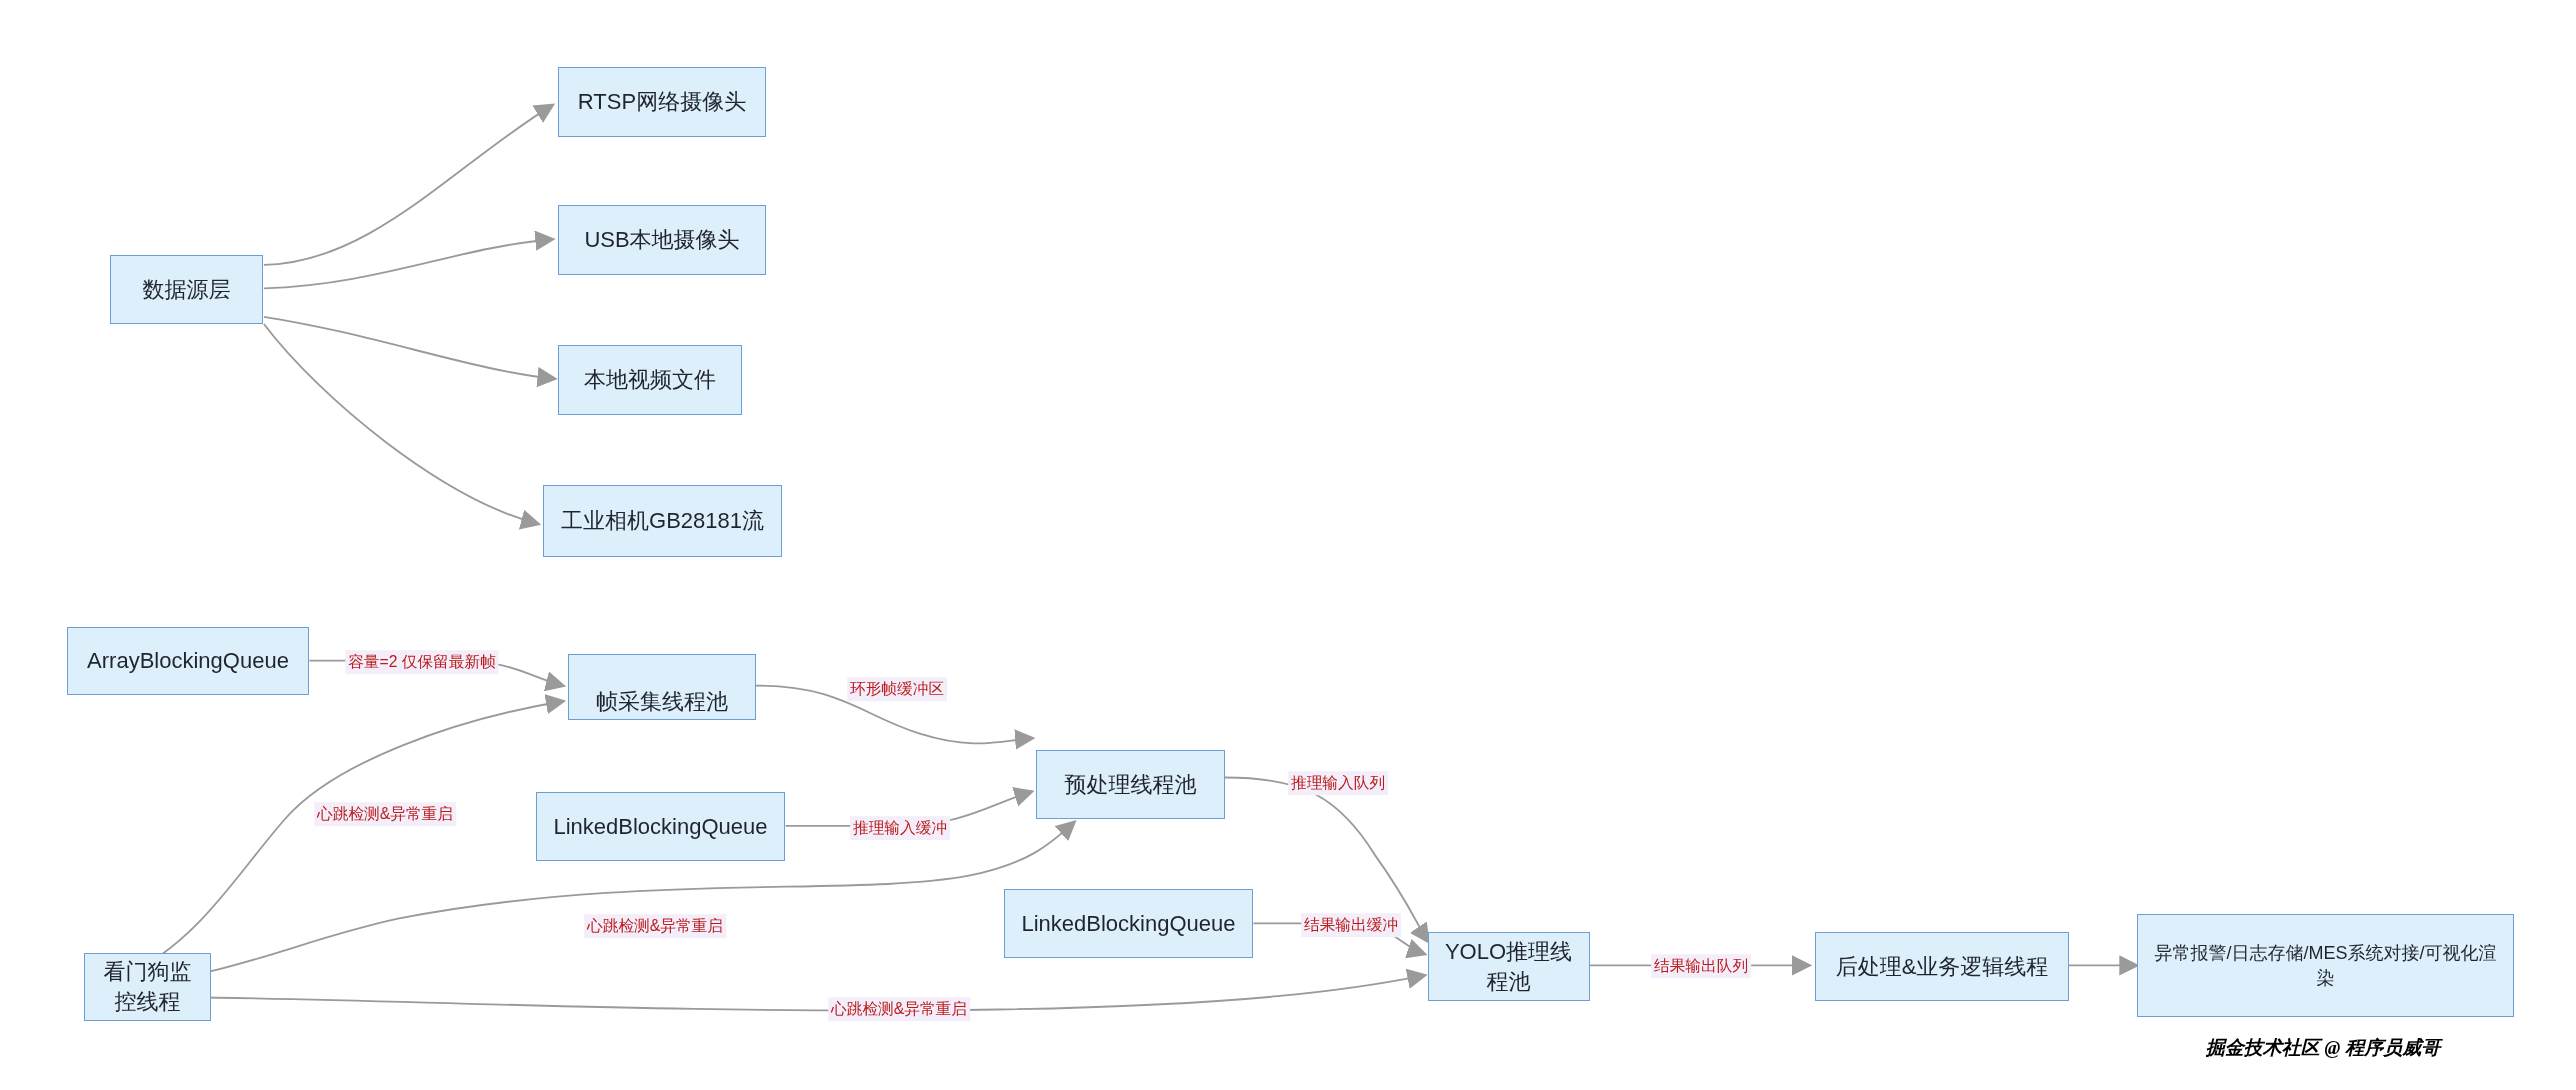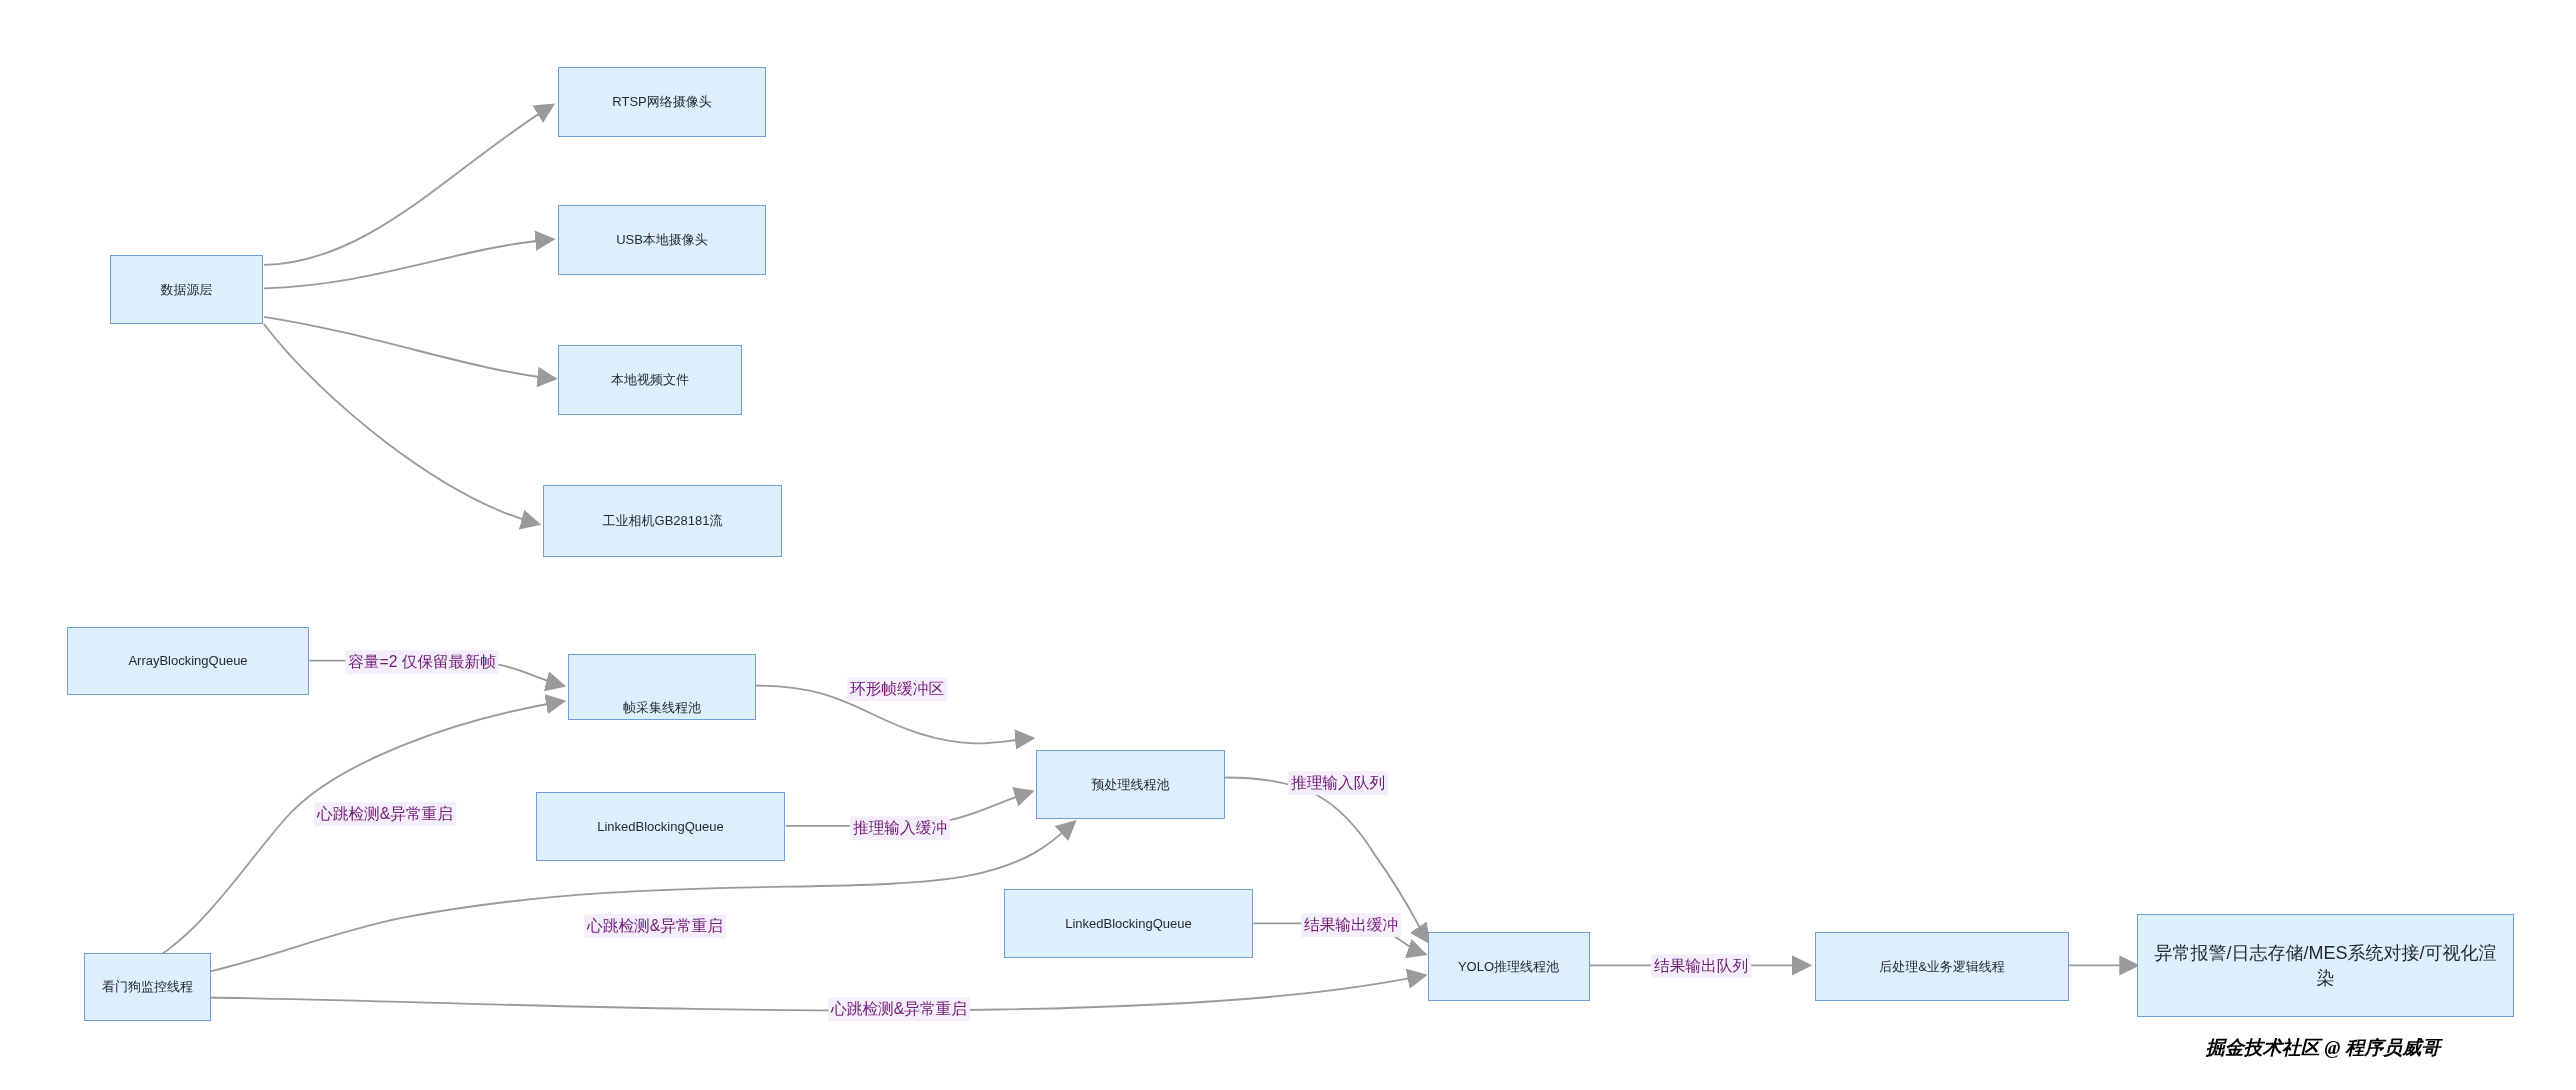--- a/index.html
+++ b/index.html
@@ -26,29 +26,29 @@
   .node {
     position: absolute;
     box-sizing: border-box;
     background: #deeffc;
     border: 1.4px solid #6d9fd4;
     display: flex;
     align-items: center;
     justify-content: center;
     text-align: center;
     color: #1f2430;
-    font-size: 13px;
+    font-size: 22px;
     line-height: 1.35;
     padding: 2.8px 10px;
     font-family: "Liberation Sans", "DejaVu Sans", sans-serif;
   }
   .edge-label {
     position: absolute;
     background: #f4eefb;
-    color: #701a75;
+    color: #b91c1c;
     font-size: 15.7px;
     line-height: 1;
     padding: 3.6px 2.8px 4.3px 2.8px;
     white-space: nowrap;
     font-family: "Liberation Sans", "DejaVu Sans", sans-serif;
     transform: translate(-50%, -50%);
   }
   .watermark {
     position: absolute;
     color: #000000;

